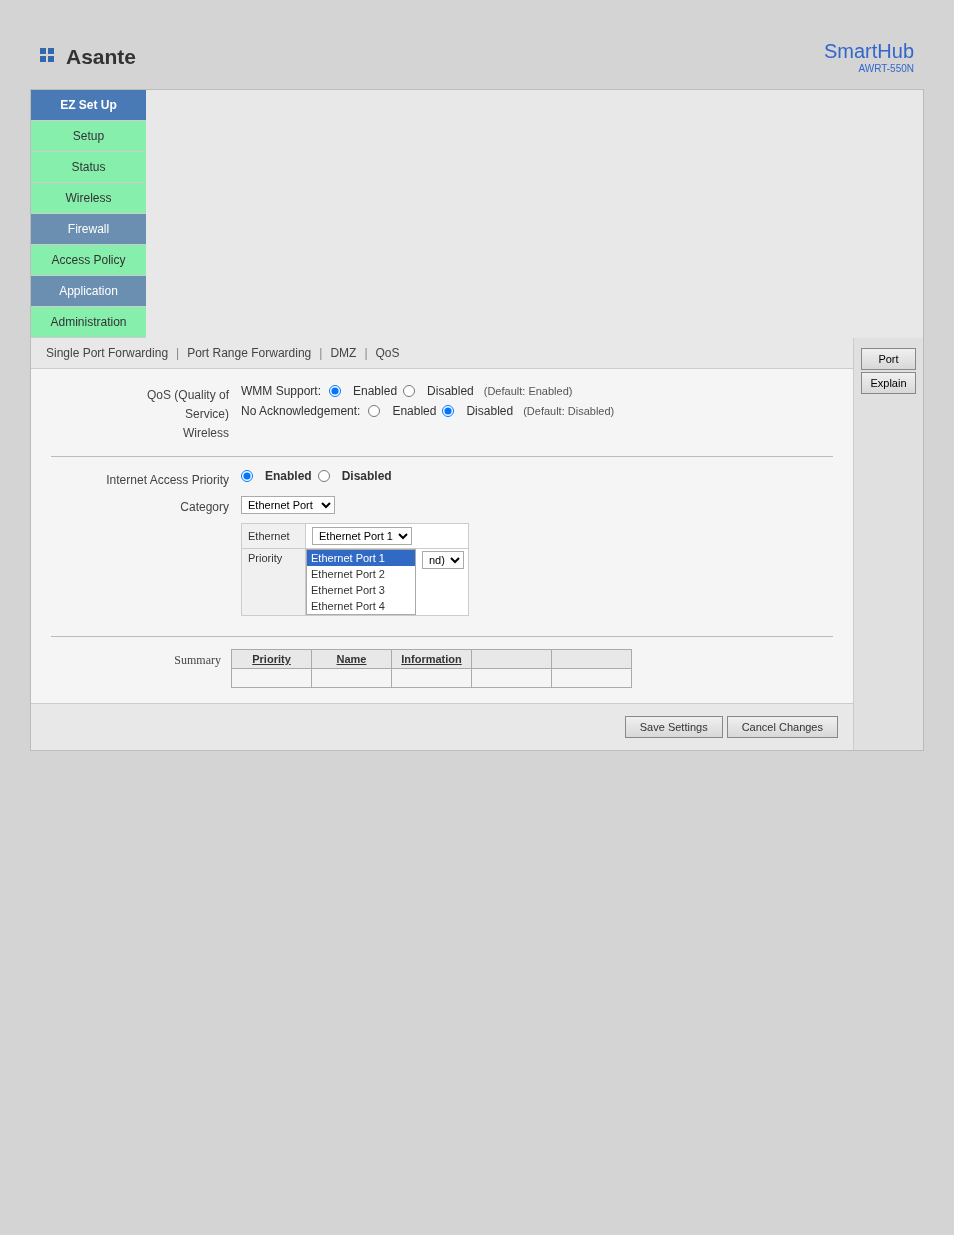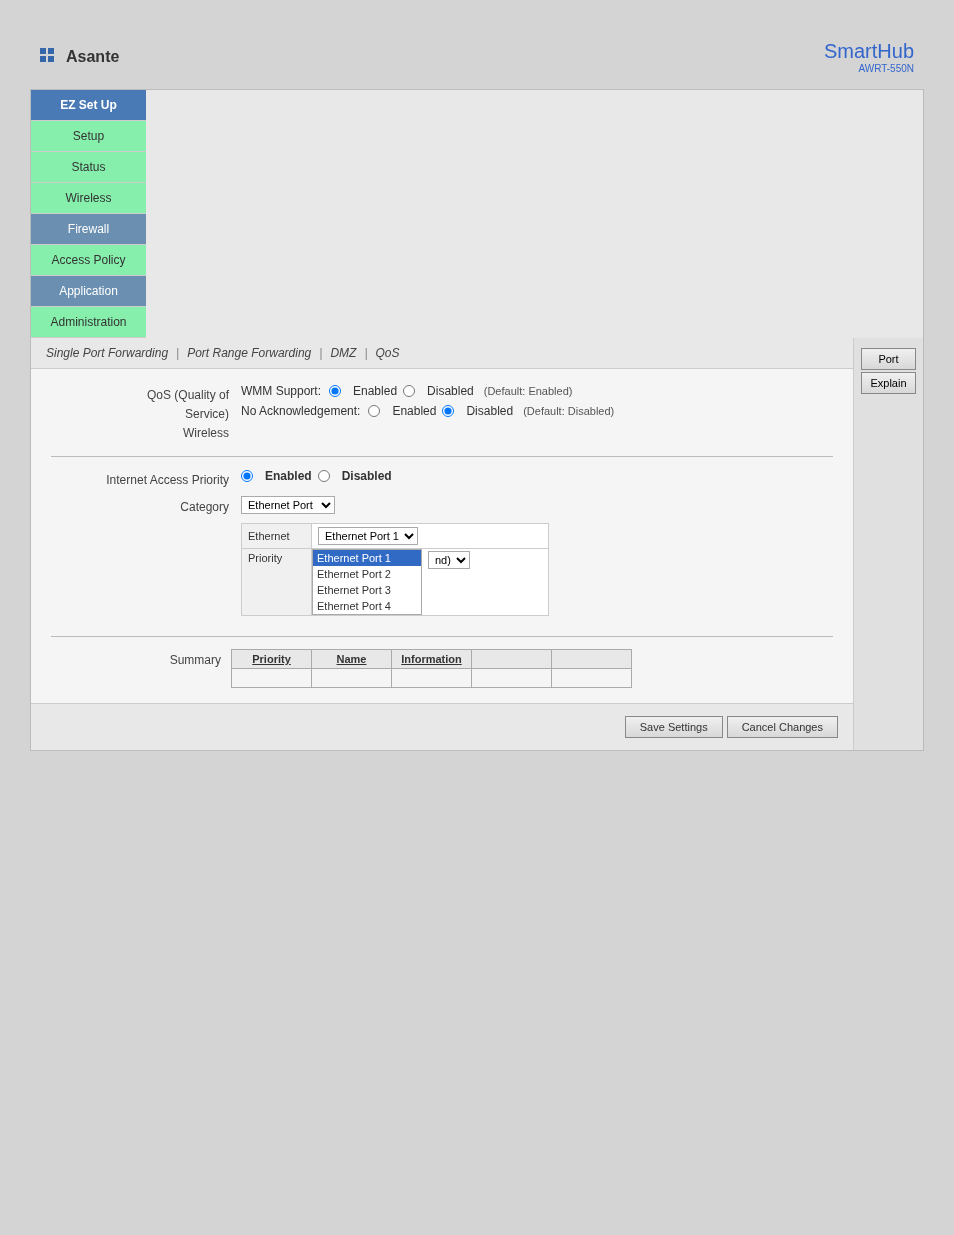--- a/index.html
+++ b/index.html
@@ -20,21 +20,21 @@
       justify-content: space-between;
       align-items: center;
       padding: 0 10px 15px 10px;
     }
     .logo-asante {
       display: flex;
       align-items: center;
       gap: 4px;
     }
     .logo-asante-text {
-      font-size: 16px;
+      font-size: 21px;
       font-weight: bold;
       color: #333;
     }
     .logo-smarthub {
       text-align: right;
     }
     .logo-smarthub-title {
       font-size: 20px;
       font-weight: normal;
       color: #3366cc;
@@ -82,21 +82,20 @@
     
     .top-nav {
       background: #e8e8e8;
       padding: 8px 15px;
       font-size: 12px;
       color: #444;
       border-bottom: 1px solid #ccc;
       display: flex;
       align-items: center;
       gap: 8px;
-      font-style: italic;
     }
     .top-nav-link {
       color: #444;
       text-decoration: none;
       cursor: pointer;
     }
     .top-nav-sep { color: #888; }
 
     
     .main-content {
@@ -172,20 +171,21 @@
       align-items: flex-start;
       gap: 0;
     }
     .summary-label {
       width: 180px;
       text-align: right;
       padding-right: 10px;
       font-size: 12px;
       color: #444;
       padding-top: 4px;
+      font-family: Liberation Serif, serif;
     }
     .summary-table {
       border-collapse: collapse;
       width: 380px;
     }
     .summary-table th {
       border: 1px solid #aaa;
       padding: 3px 8px;
       font-size: 11px;
       background: #e8e8e8;
@@ -389,21 +389,21 @@
                 <select>
                   <option>Ethernet Port</option>
                   <option>Application</option>
                   <option>Online Game</option>
                   <option>MAC Address</option>
                 </select>
               </div>
             </div>
 
             <div style="margin-left: 190px; margin-top: 6px;">
-              <table style="border-collapse: collapse; width: 308px;">
+              <table style="border-collapse: collapse; width: 228px;">
                 <tbody>
                     <tr>
                   <td style="padding:3px 6px; border:1px solid #ccc; background:#f0f0f0; font-size:11px; width:70px;">Ethernet</td>
                   <td style="padding:3px 6px; border:1px solid #ccc; background:white; font-size:11px;">
                     <select style="font-size:11px; border:1px solid #aaa;">
                       <option>Ethernet Port 1</option>
                       <option>Ethernet Port 2</option>
                       <option>Ethernet Port 3</option>
                       <option>Ethernet Port 4</option>
                     </select>

